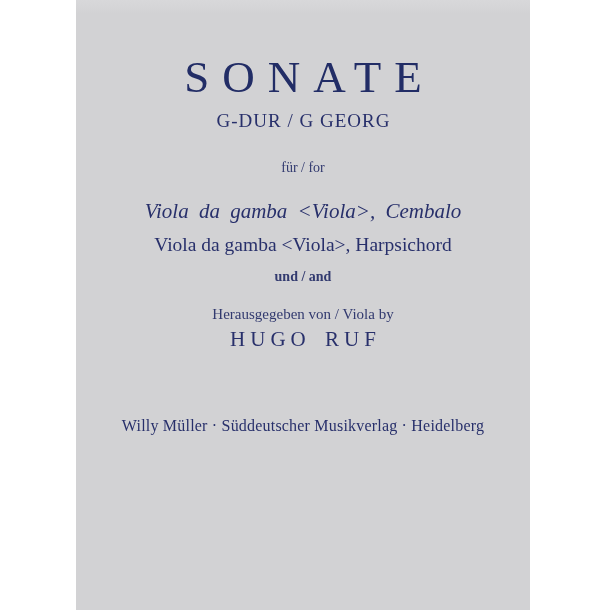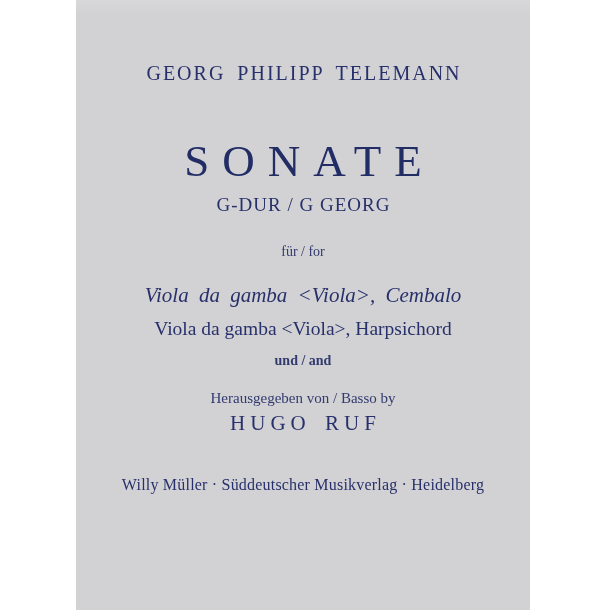--- a/index.html
+++ b/index.html
@@ -95,48 +95,47 @@
   .editor-name {
     margin-top: 7px;
     font-size: 21px;
     line-height: 20px;
     letter-spacing: 5px;
     text-indent: 5px;
     word-spacing: 4px;
     white-space: nowrap;
   }
   .publisher {
-    margin-top: 43px;
+    margin-top: 68px;
     font-size: 16px;
     line-height: 17px;
     letter-spacing: 0.2px;
     white-space: nowrap;
   }
 </style>
 </head>
 <body>
 
 <div class="stage">
   <div class="cover">
 
-    <div class="composer">GEORG PHILIPP TELEMANN</div>
 
     <div class="work-title">SONATE</div>
 
     <div class="work-key">G-DUR / G GEORG</div>
 
     <div class="small-label for-label">für / for</div>
 
     <div class="instrumentation-1">Viola da gamba &lt;Viola&gt;, Cembalo</div>
 
     <div class="instrumentation-2">Viola da gamba &lt;Viola&gt;, Harpsichord</div>
 
     <div class="small-label and-label">und / and</div>
 
 
-    <div class="edited-label">Herausgegeben von / Basso by</div>
+    <div class="edited-label">Herausgegeben von / Viola by</div>
 
     <div class="editor-name">HUGO RUF</div>
 
     <div class="publisher">Willy Müller · Süddeutscher Musikverlag · Heidelberg</div>
 
   </div>
 </div>
 
 </body></html>

